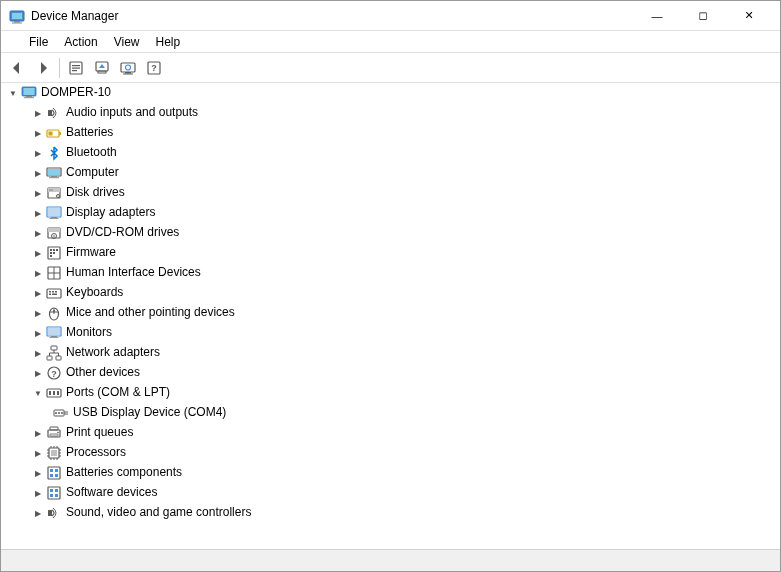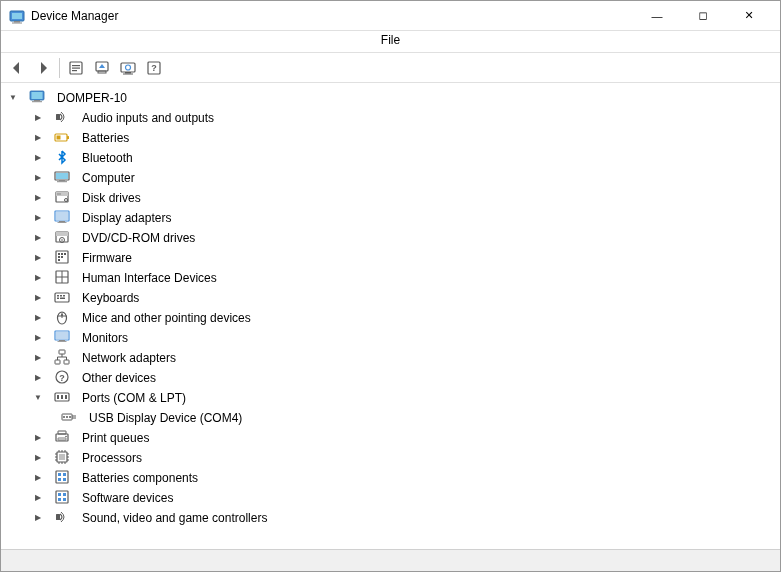--- a/index.html
+++ b/index.html
@@ -58,21 +58,20 @@
       color: #000;
     }
     .menubar {
       height: 22px;
       display: flex;
       align-items: center;
       padding: 0 20px;
       border-bottom: 1px solid #e0e0e0;
       flex-shrink: 0;
       background: #fff;
-      flex-direction: column;
     }
     .menu-item {
       padding: 2px 8px;
       cursor: pointer;
       font-size: 12px;
     }
     .toolbar {
       height: 30px;
       display: flex;
       align-items: center;
@@ -109,27 +108,26 @@
       overflow-y: scroll;
       overflow-x: auto;
       padding: 2px 0;
       background: #fff;
     }
     .tree-pane::-webkit-scrollbar { width: 16px; }
     .tree-pane::-webkit-scrollbar-track { background: #f0f0f0; border-left: 1px solid #d0d0d0; }
     .tree-pane::-webkit-scrollbar-thumb { background: #c0c0c0; border: 3px solid #f0f0f0; border-radius: 0; }
     .tree-item {
       display: flex;
-      align-items: flex-end;
+      align-items: flex-start;
       height: 20px;
       padding-left: 4px;
       cursor: pointer;
       white-space: nowrap;
       user-select: none;
-      gap: 8px;
     }
     .expander {
       width: 16px;
       height: 16px;
       display: flex;
       align-items: center;
       justify-content: center;
       font-size: 9px;
       color: #555;
       flex-shrink: 0;

